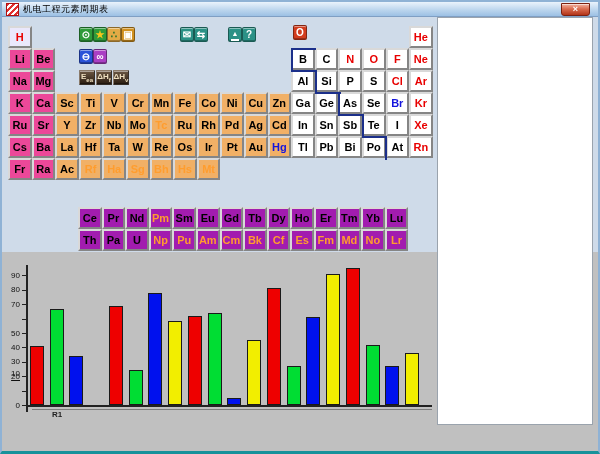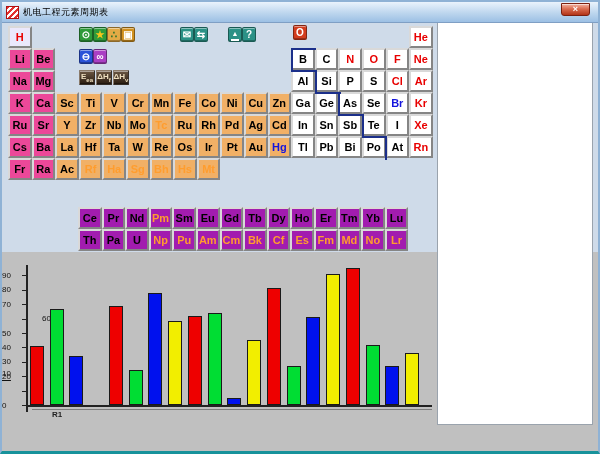--- a/index.html
+++ b/index.html
@@ -4,21 +4,21 @@
 <style>
   html,body{margin:0;padding:0;background:#e8e8e8;}
   .window{
     position:relative;width:600px;height:454px;box-sizing:border-box;
     border:2px solid #8fb2d5;border-bottom:3px solid #17929b;
     background:#cfdbe9;overflow:hidden;
     font-family:"Liberation Sans",sans-serif;
   }
   
   .titlebar{
-    position:absolute;left:0;top:0;width:100%;height:21px;
+    position:absolute;left:0;top:0;width:100%;height:15px;
     background:linear-gradient(#eaf3fc,#bdd6ee 55%,#9cc0e4);
     border-bottom:1px solid #7f9fc4;
     display:flex;align-items:center;padding-left:4px;box-sizing:border-box;z-index:20;
   }
   .app-icon{
     width:11px;height:11px;margin-right:4px;border:1px solid #b01010;background:
       linear-gradient(135deg,#e23030 25%,#ffffff 25%,#ffffff 50%,#e23030 50%,#e23030 75%,#ffffff 75%);
     background-size:6px 6px;
   }
   .title{font-size:9px;color:#000;letter-spacing:.5px;}
@@ -77,21 +77,21 @@
     width:16px;background:linear-gradient(#6b5743,#2a1d12);color:#efe0c0;
     border:1px outset #8a7a6a;font-size:8px;font-weight:bold;border-radius:1px;
   }
   .tbtn.thermo sub{font-size:6px;}
   
   .chart-plot{position:absolute;left:0;top:0;width:100%;height:100%;}
   .yaxis{position:absolute;left:24px;top:13px;width:2px;height:147px;background:#222;}
   .xaxis{position:absolute;left:24px;top:153px;width:406px;height:2px;background:#222;}
   .xaxis2{position:absolute;left:30px;top:157px;width:400px;height:1px;background:#7d7d7d;}
   .ytick{position:absolute;left:20px;width:4px;height:1px;background:#222;}
-  .ylab{position:absolute;left:0;width:18px;font-size:8px;color:#111;}
+  .ylab{position:absolute;left:0;width:18px;text-align:right;font-size:8px;color:#111;}
   .xlab{position:absolute;top:158px;width:58px;text-align:center;font-size:8px;font-weight:bold;color:#222;}
   .bar{position:absolute;width:14px;box-sizing:border-box;border:1px solid #1a1a1a;}
 </style>
 </head>
 <body>
 
 <div class="window">
 
   <div class="titlebar">
     <span class="app-icon"></span>

